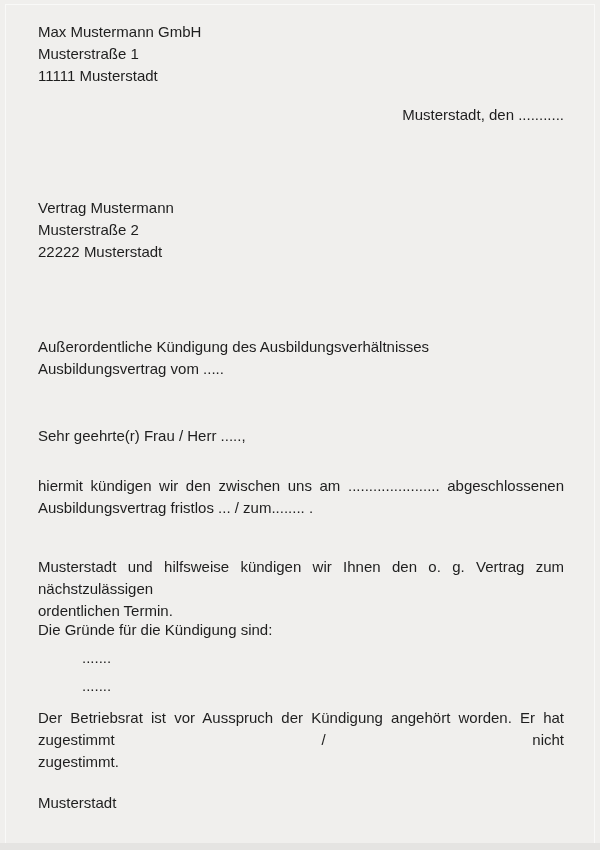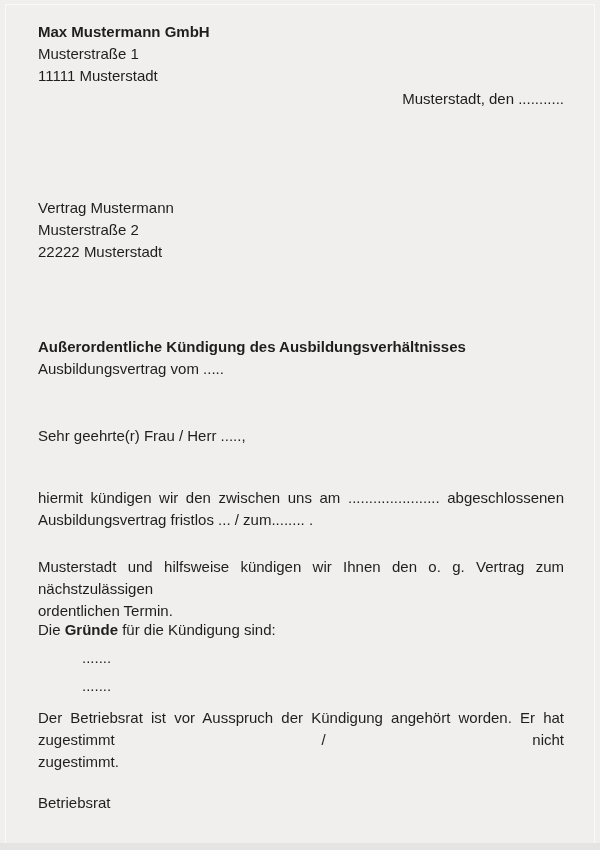--- a/index.html
+++ b/index.html
@@ -24,22 +24,22 @@
     position: absolute;
     left: 0; right: 0; bottom: 0;
     height: 7px;
     background: #e5e4e2;
   }
   .block {
     position: absolute;
     left: 38px;
     right: 36px;
   }
-  .bold { font-weight: bold; }
-  .right { text-align: right; }
+  .bold { font-weight: normal; }
+  .right { text-align: right; margin-top: 16px; }
   .jline { text-align: justify; text-align-last: justify; }
   .indent { padding-left: 44px; }
   .reason-item { margin-top: 6px; }
 </style>
 </head>
 <body>
 
 <div class="frame"></div>
 
 <div class="block" style="top:21px">
@@ -56,36 +56,36 @@
   <div>22222 Musterstadt</div>
 </div>
 
 <div class="block" style="top:336px">
   <div class="bold">Außerordentliche Kündigung des Ausbildungsverhältnisses</div>
   <div>Ausbildungsvertrag vom .....</div>
 </div>
 
 <div class="block" style="top:425px">Sehr geehrte(r) Frau / Herr .....,</div>
 
-<div class="block" style="top:487px">
+<div class="block" style="top:475px">
   <div class="jline">hiermit kündigen wir den zwischen uns am ...................... abgeschlossenen</div>
   <div>Ausbildungsvertrag fristlos ... / zum........ .</div>
 </div>
 
 <div class="block" style="top:556px">
   <div class="jline">Musterstadt und hilfsweise kündigen wir Ihnen den o. g. Vertrag zum nächstzulässigen</div>
   <div>ordentlichen Termin.</div>
 </div>
 
 <div class="block" style="top:619px">
   <div><span>Die </span><span class="bold">Gründe</span><span> für die Kündigung sind:</span></div>
   <div class="indent reason-item">.......</div>
   <div class="indent reason-item">.......</div>
 </div>
 
 <div class="block" style="top:707px">
   <div class="jline">Der Betriebsrat ist vor Ausspruch der Kündigung angehört worden. Er hat zugestimmt / nicht</div>
   <div>zugestimmt.</div>
 </div>
 
-<div class="block" style="top:792px">Betriebsrat</div>
+<div class="block" style="top:792px">Musterstadt</div>
 
 <div class="bottom-strip"></div>
 
 </body></html>

